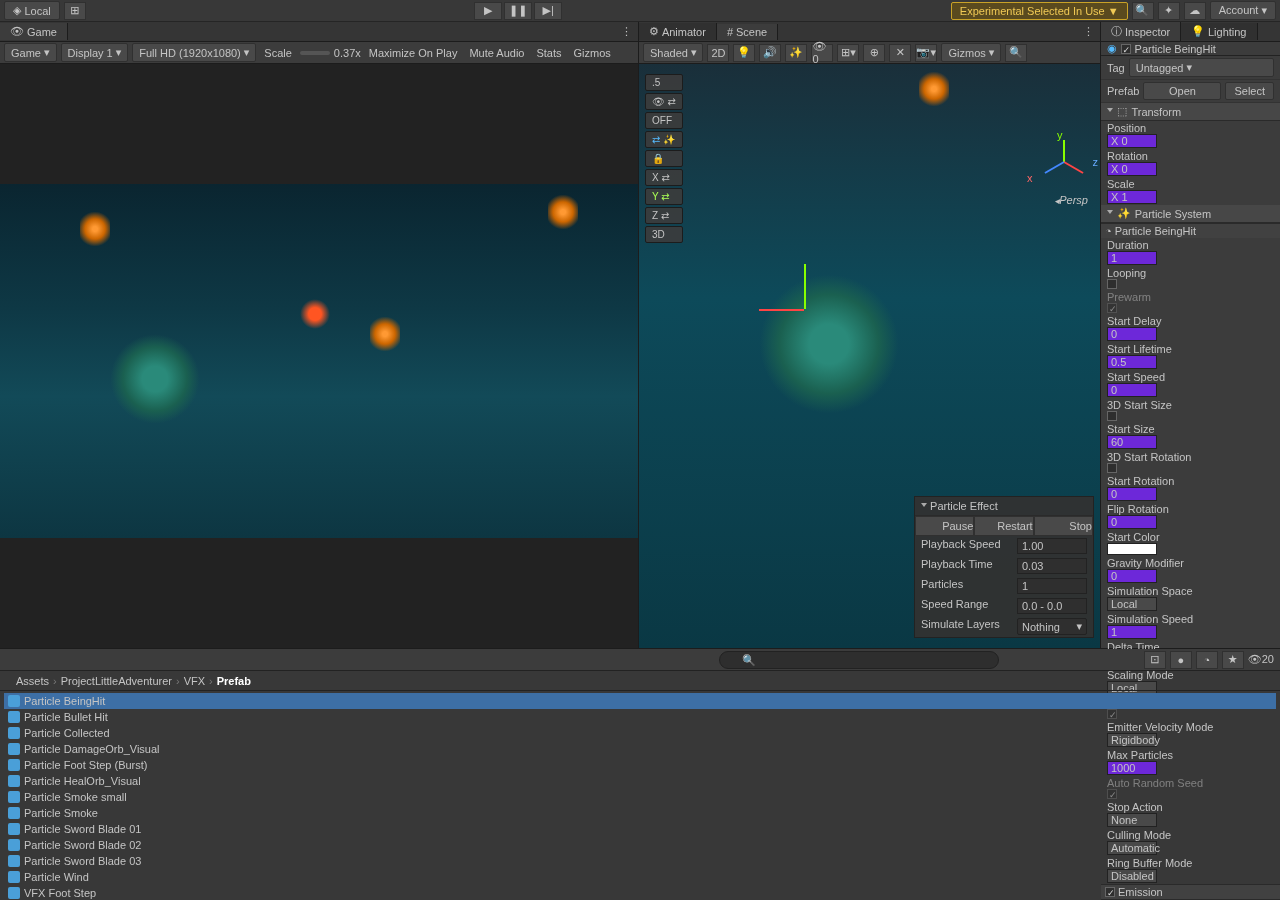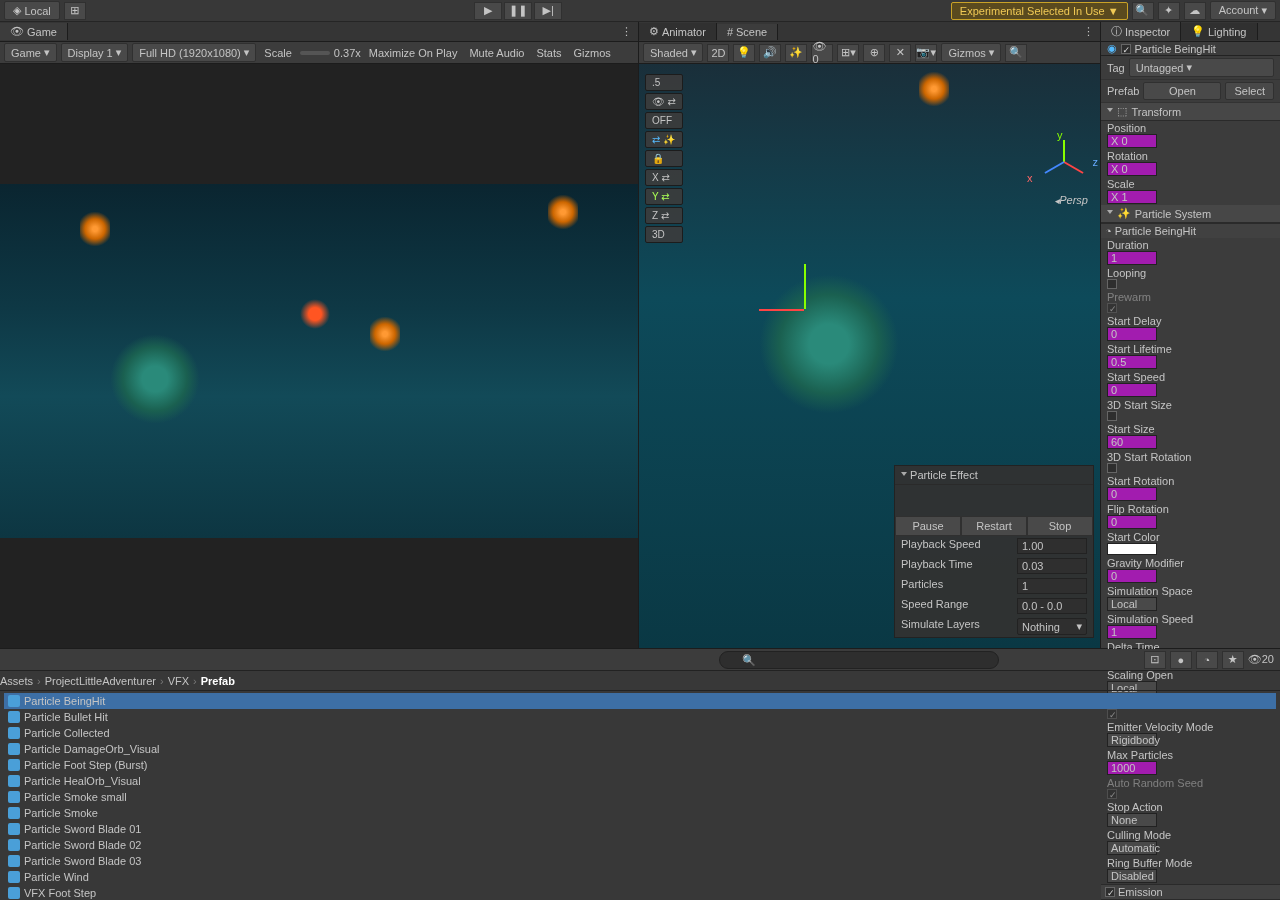--- a/index.html
+++ b/index.html
@@ -24,46 +24,46 @@
 .ctrl-label { padding:0 4px; }
 .viewport { flex:1; background:linear-gradient(180deg,#0a2530 0%,#0e3845 35%,#124a58 60%,#0d3642 100%); position:relative; overflow:hidden; }
 .scene-vp { background:linear-gradient(180deg,#1a2f3a 0%,#0d4a5a 40%,#0a3844 100%); }
 .torch { position:absolute; width:30px; height:40px; background:radial-gradient(circle,#ff9933 10%,#cc6600 40%,transparent 70%); }
 .robot { position:absolute; width:140px; height:140px; background:radial-gradient(circle,#2a8a7a 20%,#1a6050 50%,transparent 70%); border-radius:50%; }
 .gizmo { position:absolute; top:70px; right:10px; width:55px; height:55px; }
 .gizmo-axis { position:absolute; left:50%; bottom:50%; width:2px; height:22px; transform-origin:bottom center; }
 .persp-label { position:absolute; top:130px; right:12px; font-size:10px;font-style:italic; }
 .tool-column { position:absolute; top:10px; left:6px; display:flex; flex-direction:column; gap:2px; }
 .tool-row { background:rgba(60,60,60,0.9); border:1px solid #1c1c1c; padding:2px 6px; border-radius:2px; font-size:10px; display:flex; align-items:center; gap:3px; }
-.particle-overlay { position:absolute; bottom:10px; right:6px; width:200px; background:rgba(50,50,50,0.95); border:1px solid #222; }
+.particle-overlay { position:absolute; bottom:10px; right:6px; width:180px; background:rgba(50,50,50,0.95); border:1px solid #222; }
 .po-header { padding:3px 6px; border-bottom:1px solid #2a2a2a; }
 .po-btns { display:flex; }
-.po-btn { flex:1; background:#494949; border:1px solid #303030; padding:3px 0; text-align:center; cursor:pointer;margin-top:31px; }
+.po-btn { flex:1; background:#494949; border:1px solid #303030; padding:3px 0; text-align:right; cursor:pointer; }
 .po-row { display:flex; padding:2px 6px; }
 .po-row span:first-child { flex:1; }
 .po-val { width:70px; background:#2f2f2f; padding:1px 4px; border:1px solid #222; }
 .po-check { display:flex; align-items:center; gap:6px; padding:2px 6px; }
 .inspector-head { height:22px; background:#3c3c3c; border-bottom:1px solid #222; display:flex; align-items:center; padding:0 6px; gap:4px; }
 .insp-row { display:flex; align-items:center; padding:2px 6px; gap:4px; border-bottom:1px solid #333; }
 .insp-section { background:#474747; padding:2px 6px; display:flex; align-items:center; gap:4px; border-bottom:1px solid #2a2a2a; }
 .prop-row { display:flex; padding:1px 6px; font-size:10px;flex-direction:column; }
 .prop-label { flex:1; }
-.prop-val { width:50px; background:#a21caf; padding:0 3px; border:1px solid #222; text-align:left; }
+.prop-val { width:50px; background:#6d28d9; padding:0 3px; border:1px solid #222; text-align:left; }
 .prop-dd { width:50px; background:#494949; padding:0 3px; border:1px solid #222; }
 .module-row { background:#414141; border-top:1px solid #2a2a2a; padding:1px 4px; display:flex; align-items:center; gap:3px; }
 .tri { width:0; height:0; border-left:4px solid #aaa; border-top:3px solid transparent; border-bottom:3px solid transparent; display:inline-block; }
 .tri-down { border-top:4px solid #aaa; border-left:3px solid transparent; border-right:3px solid transparent; }
 .chk { width:10px; height:10px; border:1px solid #666; background:#2e2e2e; display:inline-block; }
 .chk.on::after { content:"✓"; font-size:9px; position:relative; top:-2px; left:1px; color:#ddd; }
 .bottom { height:252px; background:#383838; border-top:1px solid #1c1c1c; display:flex; flex-direction:column; }
 .bot-tools { height:22px; background:#3c3c3c; border-bottom:1px solid #222; display:flex; align-items:center; padding:0 6px; }
 .bot-search { flex:1; display:flex; justify-content:center; }
 .bot-search input { width:280px; background:#2e2e2e; border:1px solid #222; border-radius:10px; padding:2px 8px 2px 22px; color:#c4c4c4; }
 .bot-icons { display:flex; gap:4px; align-items:center; }
-.breadcrumb { height:20px; padding:3px 0; border-bottom:1px solid #222; display:flex; align-items:center; gap:4px; }
+.breadcrumb { height:20px; padding:3px 16px; border-bottom:1px solid #222; display:flex; align-items:center; gap:4px; }
 .breadcrumb span.sep { color:#777; }
 .asset-list { flex:1; overflow-y:auto; padding:2px 4px; position:relative; }
 .asset-item { padding:2px 4px; display:flex; align-items:center; gap:4px; cursor:pointer; }
 .asset-item.sel { background:#3d6fa5; color:#fff; }
 .asset-icon { width:12px; height:12px; background:#4a9fd8; border-radius:2px; display:inline-block; }
 .axis-y{background:#8f0;} .axis-x{background:#f44;transform:rotate(120deg);} .axis-z{background:#48f;transform:rotate(-120deg);}
 .color-swatch { width:50px; height:12px; background:#fff; border:1px solid #222; }
 </style>
 </head>
 <body>
@@ -292,21 +292,21 @@
         </div>
         <div class="prop-row">
           <span class="prop-label">Simulation Speed</span>
           <span class="prop-val">1</span>
         </div>
         <div class="prop-row">
           <span class="prop-label">Delta Time</span>
           <span class="prop-dd">Scaled</span>
         </div>
         <div class="prop-row">
-          <span class="prop-label">Scaling Open</span>
+          <span class="prop-label">Scaling Mode</span>
           <span class="prop-dd">Local</span>
         </div>
         <div class="prop-row" style="opacity:.5">
           <span class="prop-label">Play On Awake*</span>
           <span class="chk on"></span>
         </div>
         <div class="prop-row">
           <span class="prop-label">Emitter Velocity Mode</span>
           <span class="prop-dd">Rigidbody</span>
         </div>

